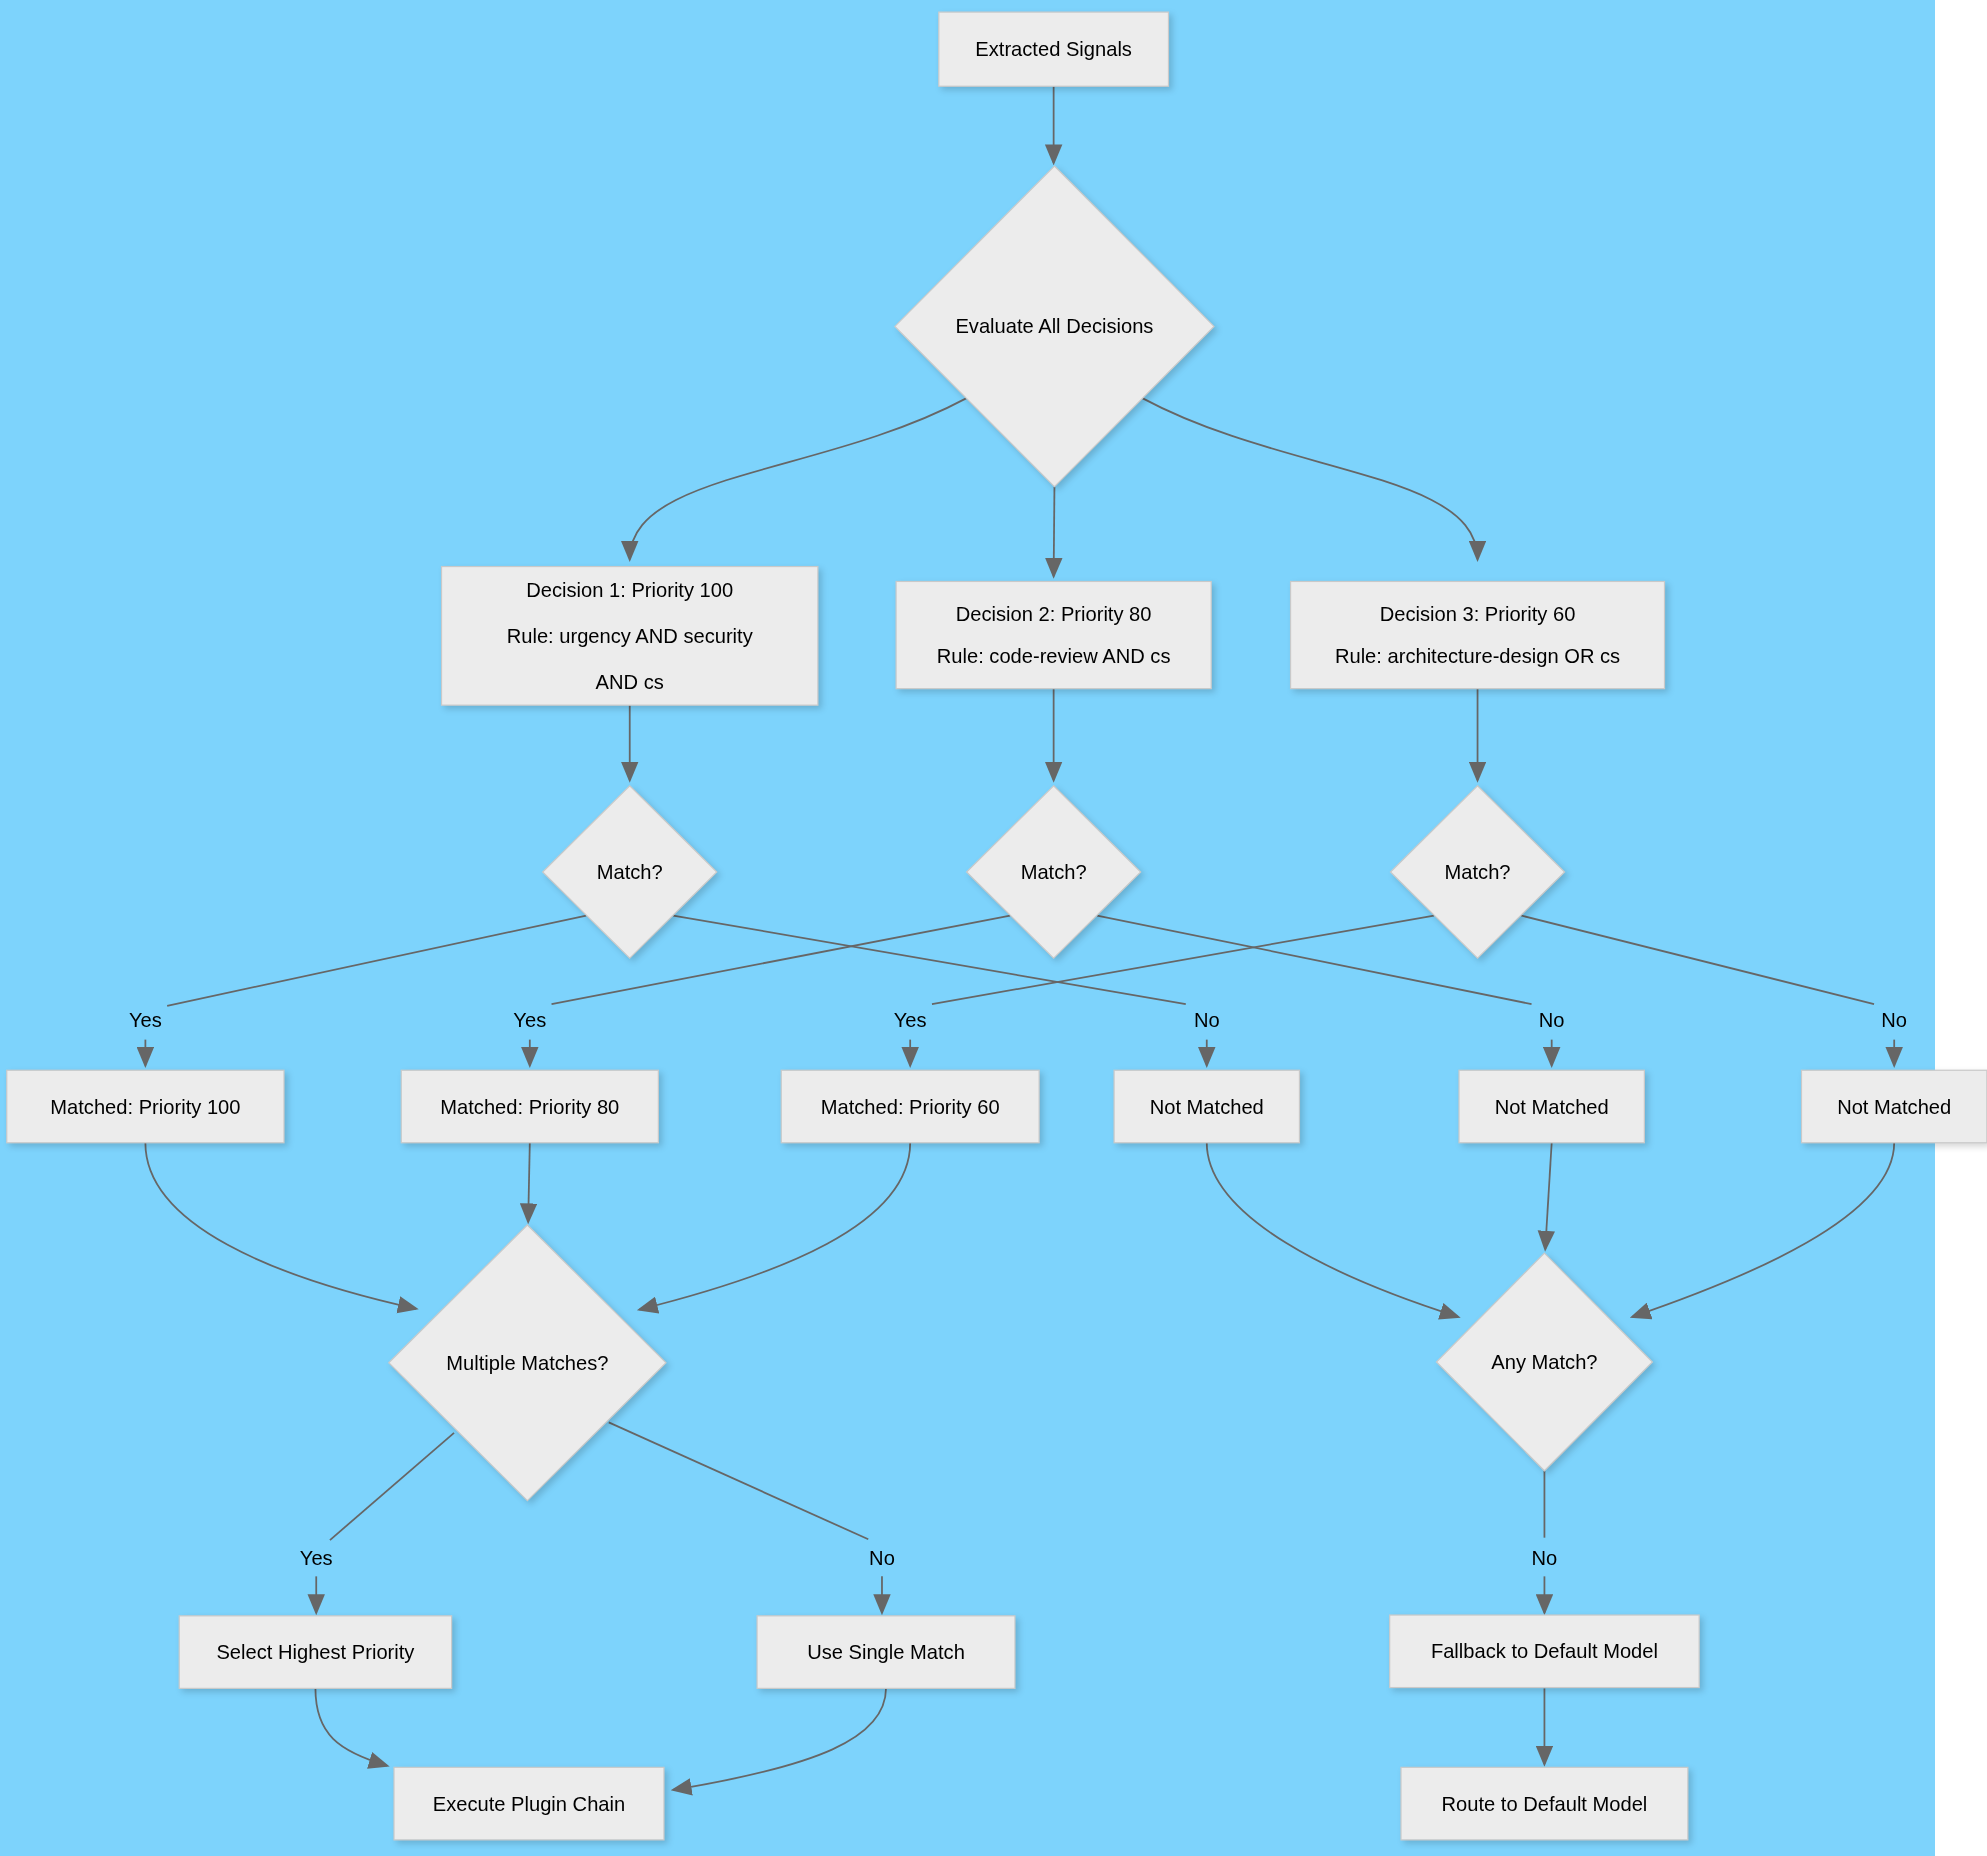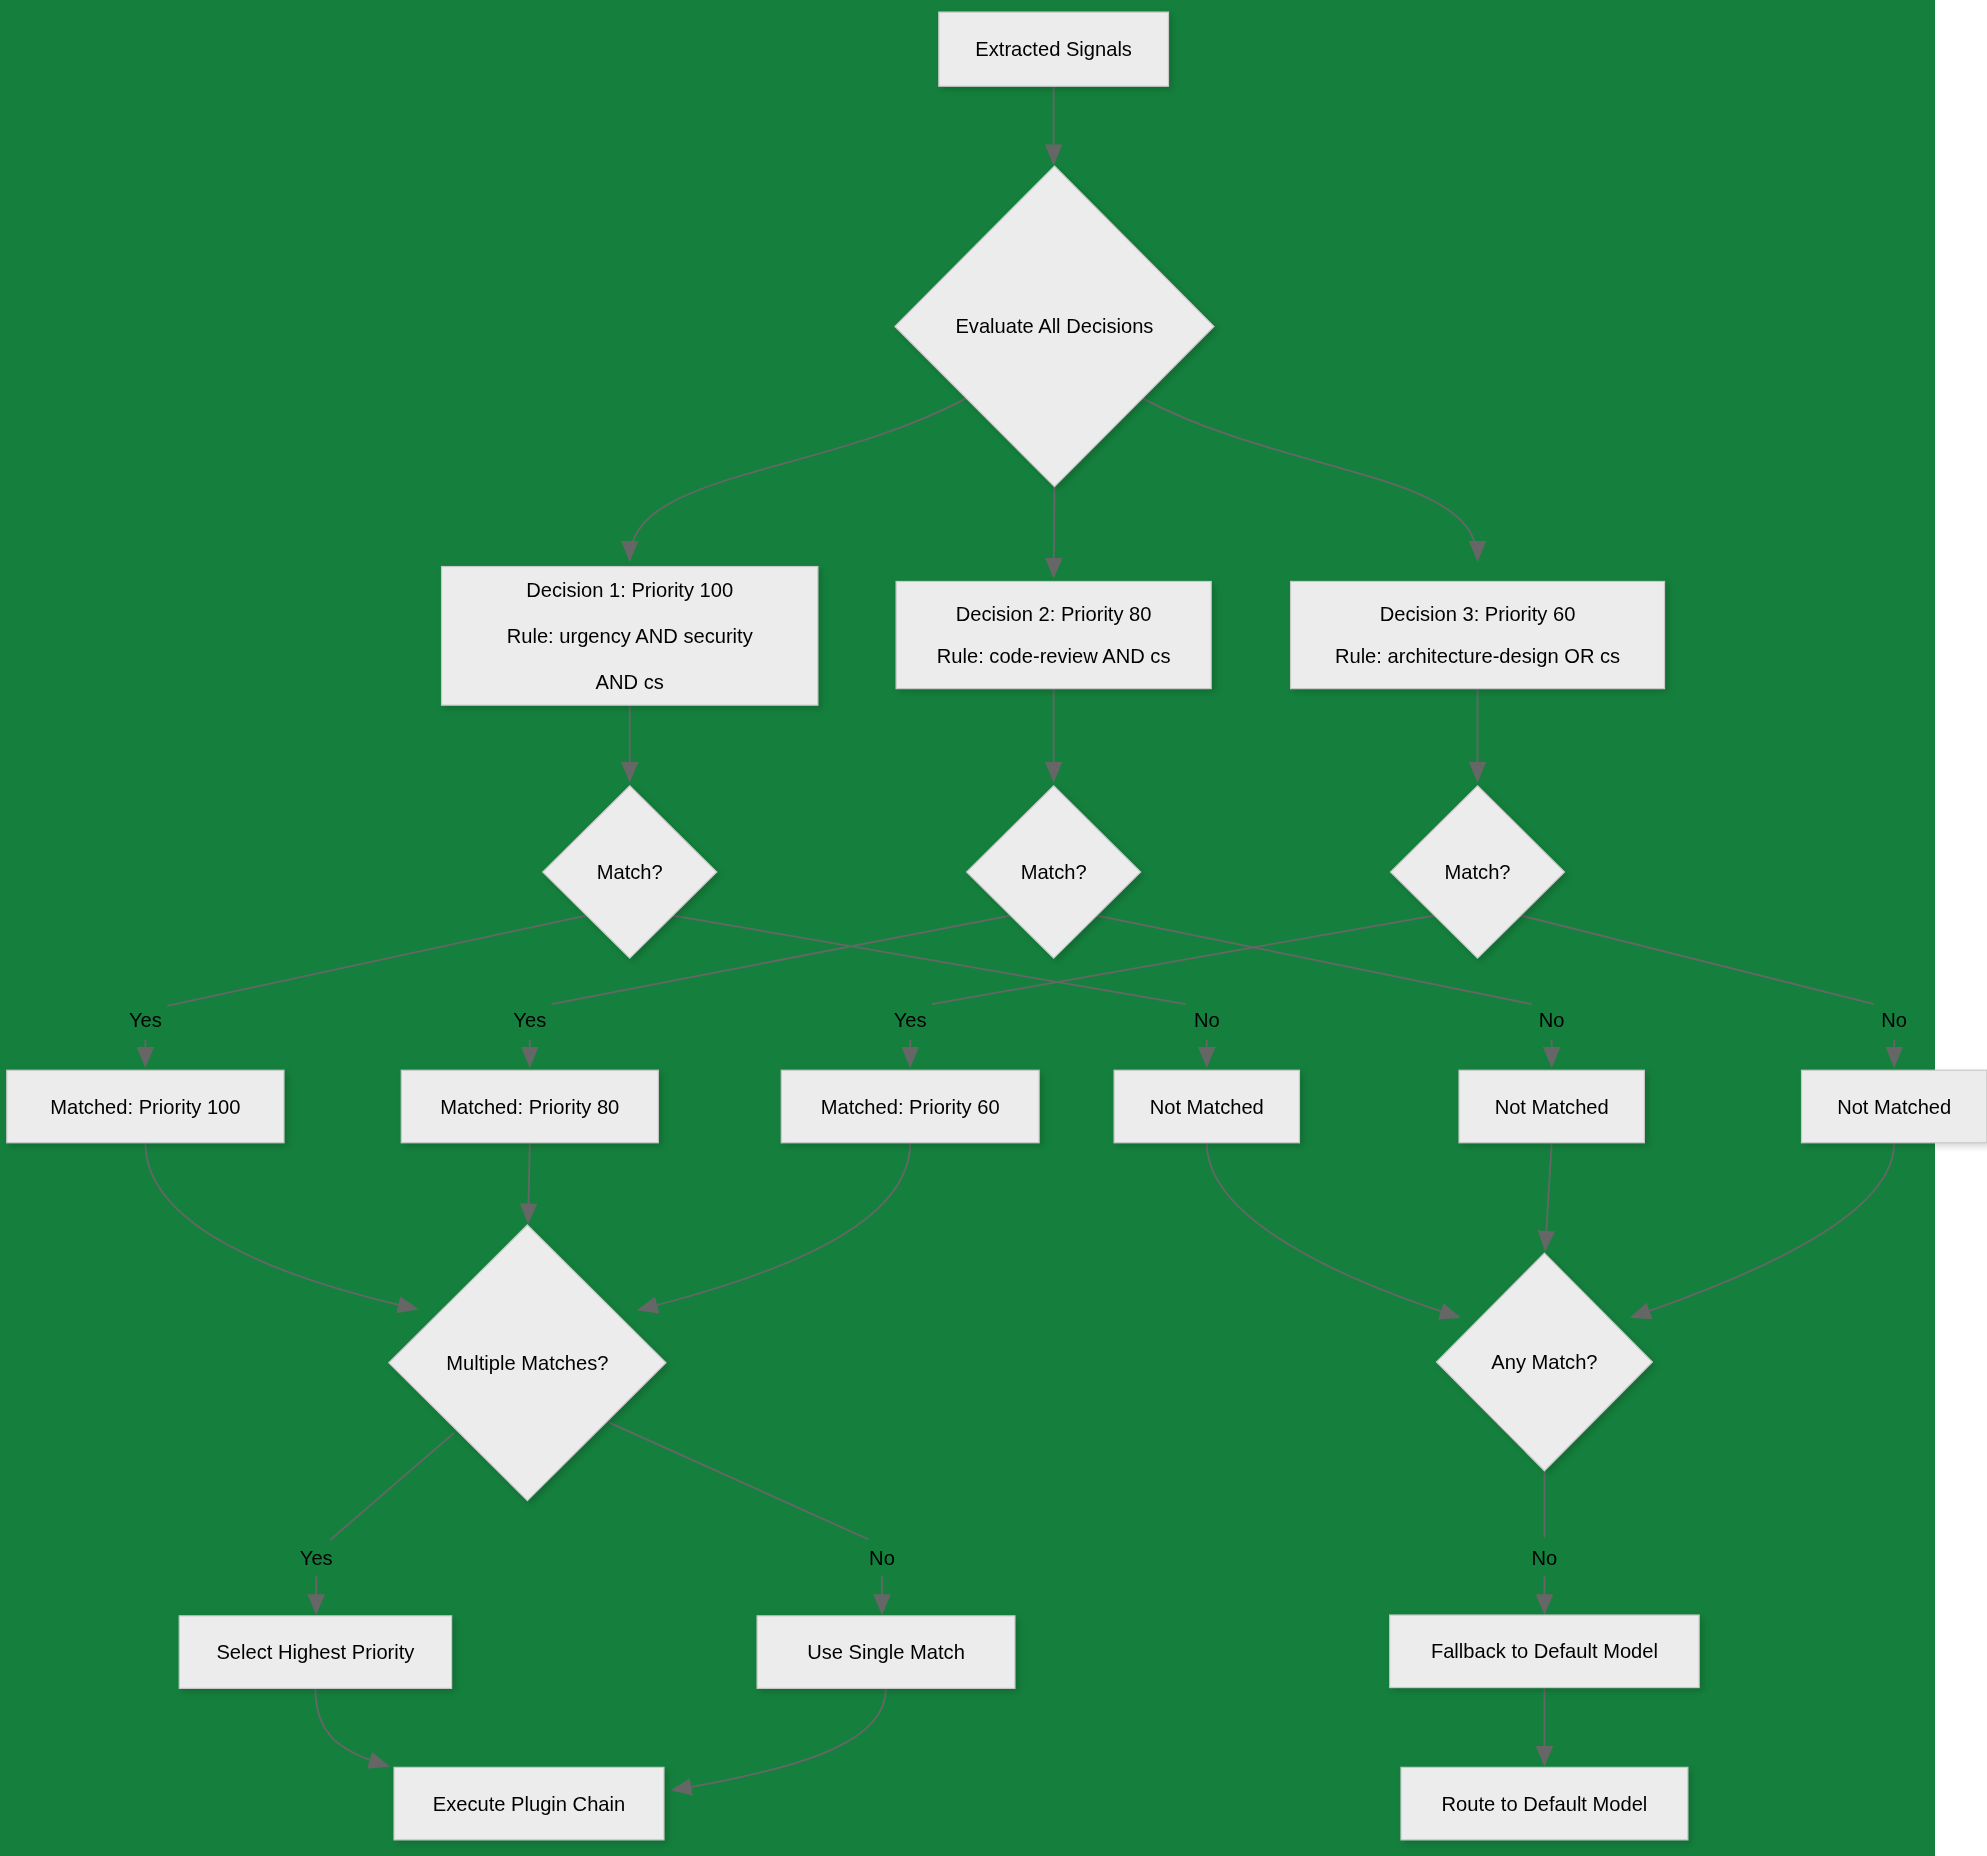--- a/index.html
+++ b/index.html
@@ -1,17 +1,17 @@
 <!DOCTYPE html>
 <html style="--node-fill: #ececec; --node-stroke: #c9c9c9; --edge-color: #666666; --text-color: #000000;font-size:13px"><head>
 <meta charset="utf-8">
 <style>
   html, body { margin: 0; padding: 0; background: #ffffff; }
   body { font-family: "Liberation Sans", sans-serif; }
-  #stage { position: relative; width: 1935px; height: 1856px; background: #15803d; }
+  #stage { position: relative; width: 1935px; height: 1856px; background: #7dd3fc; }
   svg { display: block; }
   .node-shape {
     fill: var(--node-fill, #ececec);
     stroke: var(--node-stroke, #c9c9c9);
     stroke-width: 1.5;
     filter: drop-shadow(4px 4px 4px rgba(0,0,0,0.16));
   }
   .node-label {
     fill: var(--text-color, #000000);
     font-family: "Liberation Sans", sans-serif;

